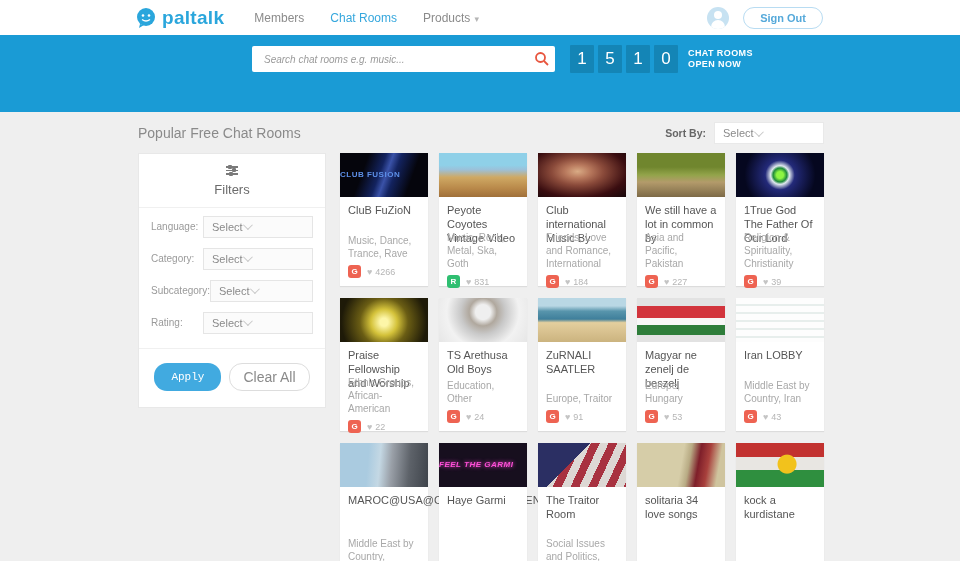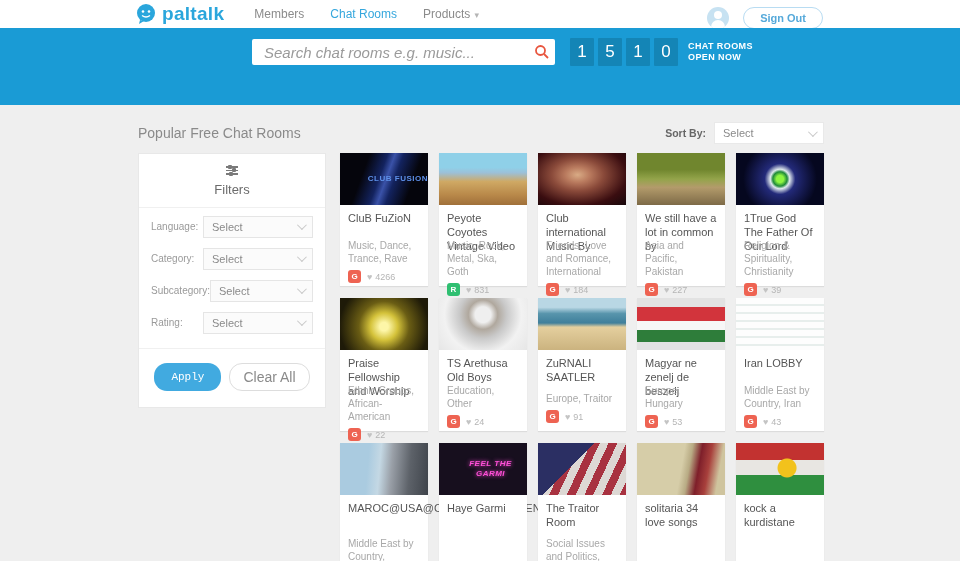--- a/index.html
+++ b/index.html
@@ -1,21 +1,21 @@
 <!DOCTYPE html>
 <html><head>
 <meta charset="utf-8">
 <style>
   * { margin:0; padding:0; box-sizing:border-box; }
   html,body { width:960px; height:561px; overflow:hidden; background:#efefef;
     font-family:"Liberation Sans", sans-serif; }
   .page { position:relative; width:960px; height:561px; }
 
   
-  .navbar { height:28px; background:#ffffff; display:flex; align-items:center; position:relative; }
+  .navbar { height:35px; background:#ffffff; display:flex; align-items:center; position:relative; }
   .logo { display:flex; align-items:center; margin-left:135px; cursor:pointer; }
   .logo-bubble { width:22px; height:22px; position:relative; margin-right:5px; }
   .logo-text { color:#2aa6dc; font-size:19px; font-weight:bold; letter-spacing:.3px; }
   .nav-links { display:flex; align-items:center; margin-left:30px; gap:26px; }
   .nav-link { font-size:12px; color:#8b8b8b; cursor:pointer; }
   .nav-link.active { color:#35a7dd; }
   .nav-link .caret { display:inline-block; margin-left:4px; color:#b5b5b5; font-size:9px; }
   .nav-right { position:absolute; right:137px; top:0; height:36px; display:flex; align-items:center; gap:14px; }
   .avatar { width:22px; height:22px; border-radius:50%; background:#c7e2f2; position:relative; overflow:hidden; }
   .avatar:before { content:""; position:absolute; width:8px; height:8px; border-radius:50%;
@@ -23,37 +23,37 @@
   .avatar:after { content:""; position:absolute; width:14px; height:10px; border-radius:7px 7px 0 0;
     background:#ffffff; left:4px; top:13px; }
   .signout-btn { border:1px solid #b8dcf2; background:#fff; color:#55a9da; border-radius:12px;
     font-size:11px; padding:4px 16px; cursor:pointer; font-family:inherit; font-weight:bold; }
 
   
   .hero { height:77px; background:#1a9bd5; position:relative; }
   .search-wrap { position:absolute; left:252px; top:11px; width:303px; height:26px; background:#fff;
     border-radius:2px; display:flex; align-items:center; }
   .search-input { flex:1; border:0; outline:none; height:100%; padding:0 8px 0 12px;
-    font-size:15px; font-style:italic; color:#555; background:transparent; font-family:inherit; }
+    font-size:10px; font-style:italic; color:#555; background:transparent; font-family:inherit; }
   .search-input::placeholder { color:#9a9a9a; }
   .search-icon { width:26px; height:26px; display:flex; align-items:center; justify-content:center; cursor:pointer; }
   .counter { position:absolute; left:570px; top:10px; display:flex; align-items:center; }
   .digit { width:24px; height:28px; background:#1485b6; color:#ffffff; font-size:17px;
     display:flex; align-items:center; justify-content:center; margin-right:4px; border-radius:1px; }
   .counter-label { color:#ffffff; font-size:9px; font-weight:bold; line-height:1.25;
     margin-left:6px; letter-spacing:.4px; }
 
   
   .content { position:absolute; left:138px; top:113px; width:686px; }
   .content-head { height:40px; display:flex; align-items:center; justify-content:space-between;gap:16px; }
   .page-title { color:#8a8a8a; font-size:14px; }
   .sortby { display:flex; align-items:center; gap:8px; }
   .sortby-label { color:#666; font-size:10.5px; font-weight:bold; }
   .select-box { background:#ffffff; border:1px solid #e9e9e9; width:110px; height:22px;
-    display:flex; align-items:center; justify-content:space-between; padding:0 8px;
+    display:flex; align-items:center; justify-content:flex-start; padding:0 8px;
     font-size:11px; color:#8a8a8a; cursor:pointer; }
   .select-box .chev { width:7px; height:7px; border-right:1px solid #c9c9c9; border-bottom:1px solid #c9c9c9;
     transform:rotate(45deg) translateY(-2px); }
 
   .content-body { display:flex; align-items:flex-start; }
 
   
   .filters { width:188px; background:#ffffff; border:1px solid #e8e8e8; margin-right:14px; padding:12px 0 14px; }
   .filters-head { display:flex; align-items:center; gap:7px; padding:0 12px 10px;
     border-bottom:1px solid #f0f0f0;flex-direction:column; }
@@ -71,22 +71,22 @@
     display:flex; justify-content:center; gap:8px; }
   .btn-apply { background:#41aae0; color:#fff; border:0; border-radius:13px; font-size:11px;
     padding:6px 17px; cursor:pointer; font-family:Liberation Mono, monospace; }
   .btn-clear { background:#fff; color:#8a8a8a; border:1px solid #ddd; border-radius:13px;
     font-size:14px; padding:5px 13px; cursor:pointer; font-family:inherit; }
 
   
   .grid { display:grid; grid-template-columns:repeat(5, 88px); column-gap:11px; row-gap:12px; }
   .card { width:88px; height:133px; background:#ffffff; box-shadow:0 1px 1px rgba(0,0,0,.08);
     display:flex; flex-direction:column; cursor:pointer; }
-  .card-img { height:52px; width:100%; background:#e0e0e0; position:relative; overflow:hidden;
-    display:flex; align-items:center; justify-content:flex-end; flex:none;padding-left:15px; }
+  .card-img { height:44px; width:100%; background:#e0e0e0; position:relative; overflow:hidden;
+    display:flex; align-items:center; justify-content:flex-start; flex:none; }
   .card-img-label { font-size:8px; font-weight:bold; text-align:center; line-height:1.2; letter-spacing:.5px; }
   .card-name { padding:7px 8px 0; color:#555555; font-size:11px; line-height:1.25; min-height:34px; }
   .card-cats { padding:0 8px; color:#a8a8a8; font-size:10px; line-height:1.3; margin-top:auto; }
   .card-foot { display:flex; align-items:center; gap:6px; padding:5px 8px 8px; flex:none; }
   .badge { width:13px; height:13px; border-radius:3px; color:#fff; font-size:8px; font-weight:bold;
     display:flex; align-items:center; justify-content:center; }
   .hearts { color:#b5b5b5; font-size:9px; display:flex; align-items:center; gap:3px; }
   .heart-glyph { font-size:9px; color:#c4c4c4; }
 </style>
 </head>

